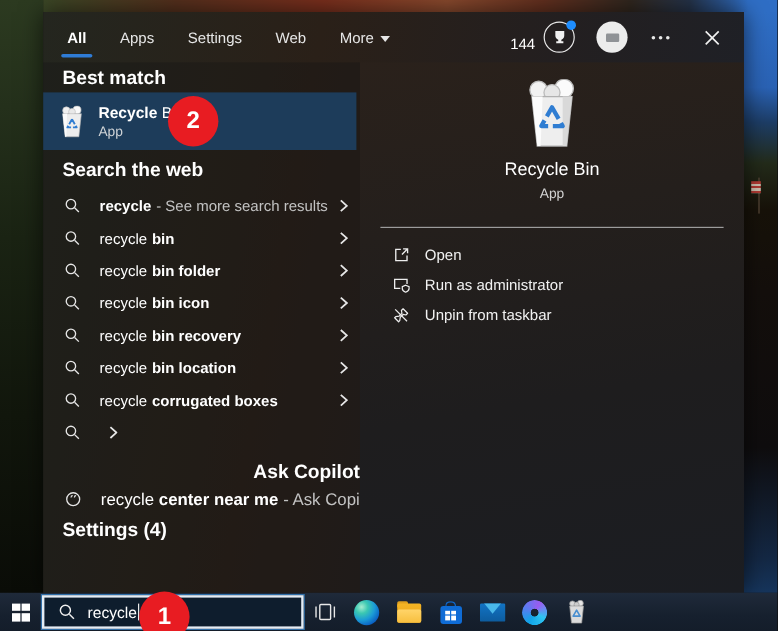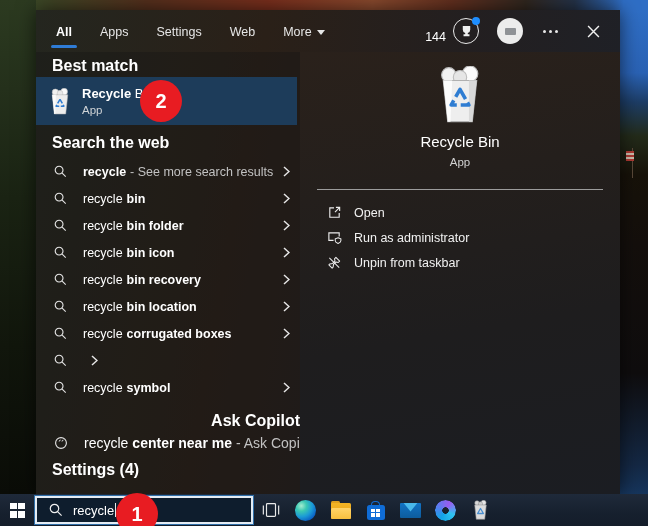--- a/index.html
+++ b/index.html
@@ -320,34 +320,20 @@
               </svg>
             </span>
           <span class="chev">
               <svg width="7" height="11" viewBox="0 0 7 11">
                 <path d="M1 1 L6 5.5 L1 10" fill="none" stroke="#e6e6e6" stroke-width="1.5"></path>
               </svg>
             </span>
         </div>
 
 
-        <div class="sw-row">
-          <span class="mag">
-              <svg width="13" height="13" viewBox="0 0 14 14">
-                <circle cx="5.5" cy="5.5" r="4.2" fill="none" stroke="#e6e6e6" stroke-width="1.2"></circle>
-                <path d="M8.8 8.8 L12.6 12.6" stroke="#e6e6e6" stroke-width="1.2"></path>
-              </svg>
-            </span>
-          <span class="txt"><span class="pfx">recycle</span><span class="sfx">symbol</span><span class="extra"></span></span>
-          <span class="chev">
-              <svg width="7" height="11" viewBox="0 0 7 11">
-                <path d="M1 1 L6 5.5 L1 10" fill="none" stroke="#e6e6e6" stroke-width="1.5"></path>
-              </svg>
-            </span>
-        </div>
 
       </div>
 
       <div class="sec-header h-ac">Ask Copilot</div>
 
       <div class="cp-row">
         <span class="cicon">
           <svg width="14" height="14" viewBox="0 0 14 14">
               <circle cx="7" cy="7" r="5.4" fill="none" stroke="#e6e6e6" stroke-width="1.1"></circle>
               <path d="M5.2 5.5 q0-1.4 1.4-1.4 M8 5.5 q0-1.4 1.4-1.4" stroke="#e6e6e6" stroke-width="1" fill="none"></path>

